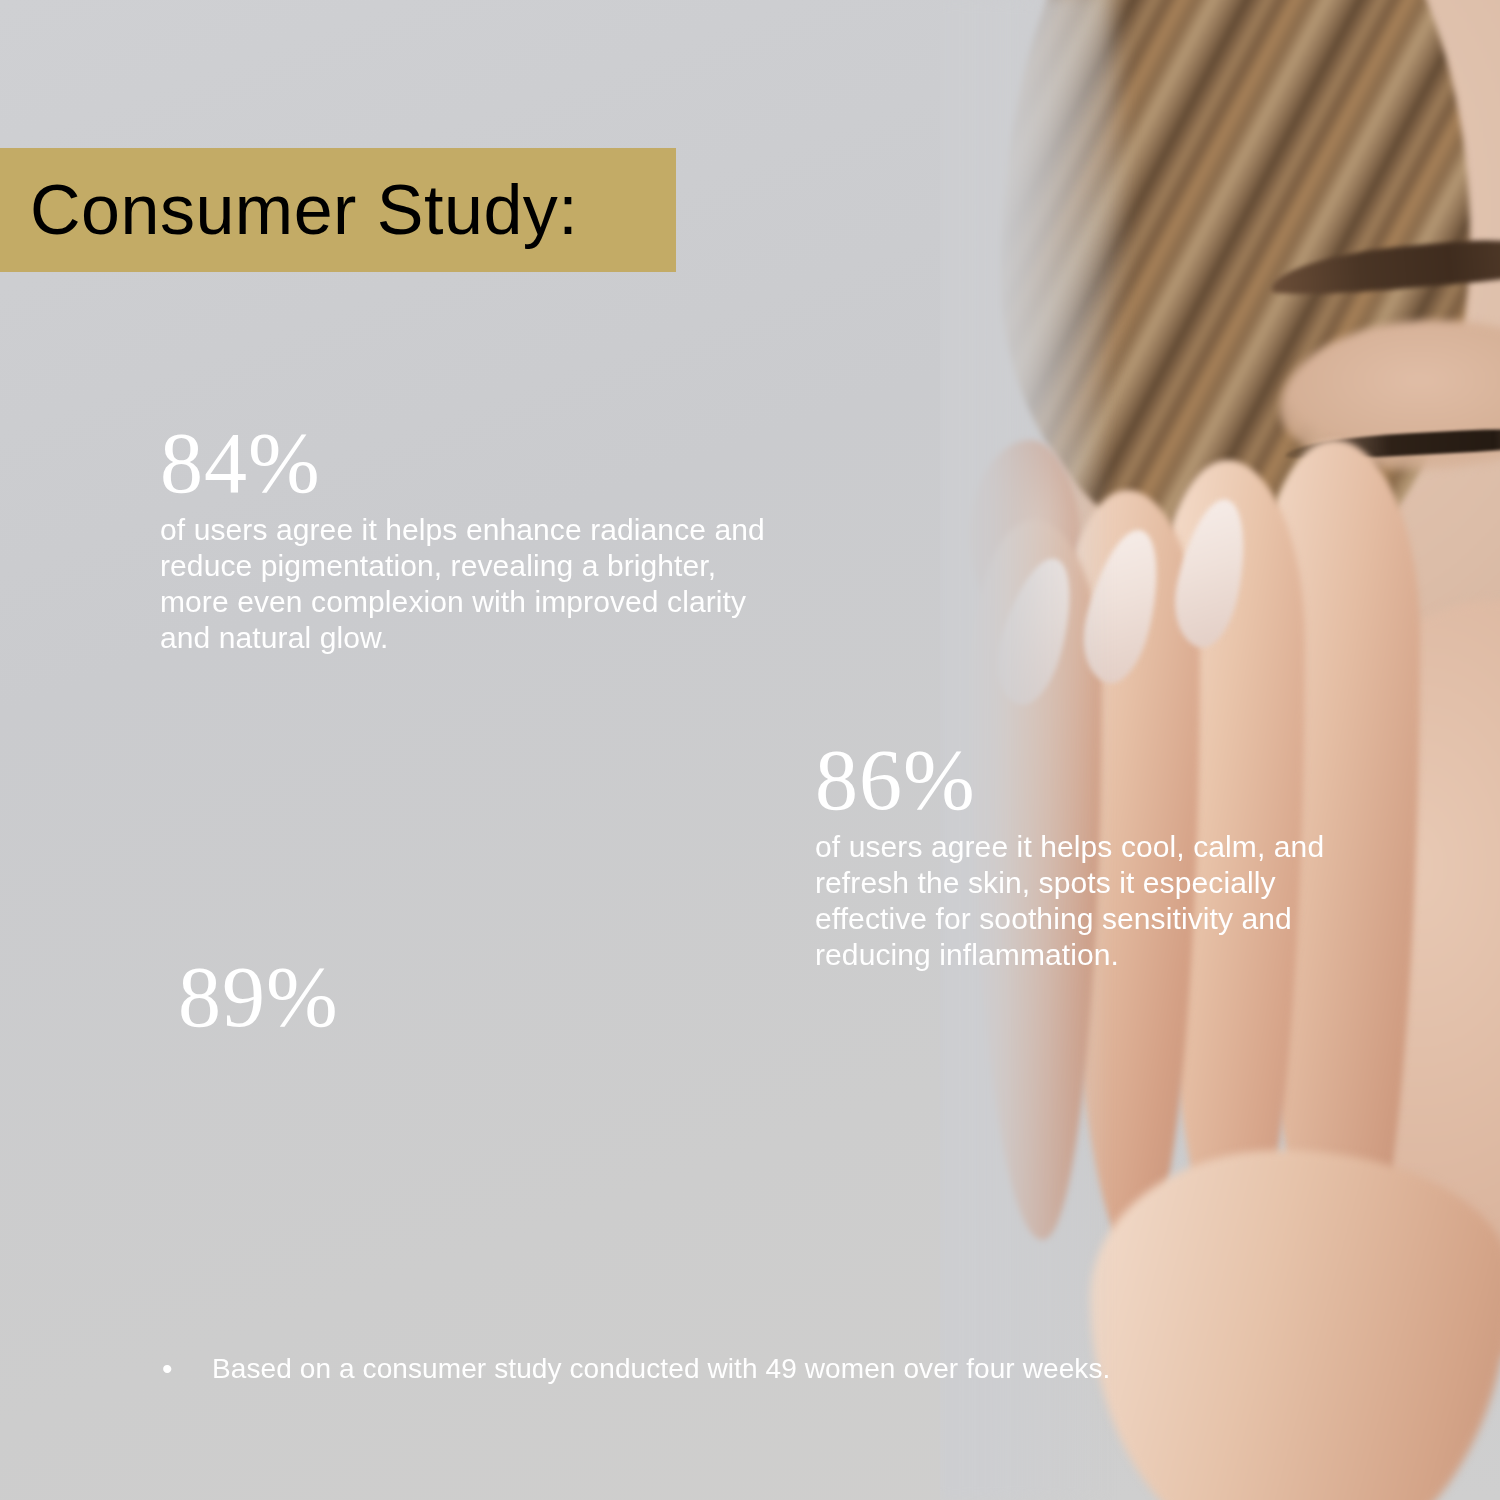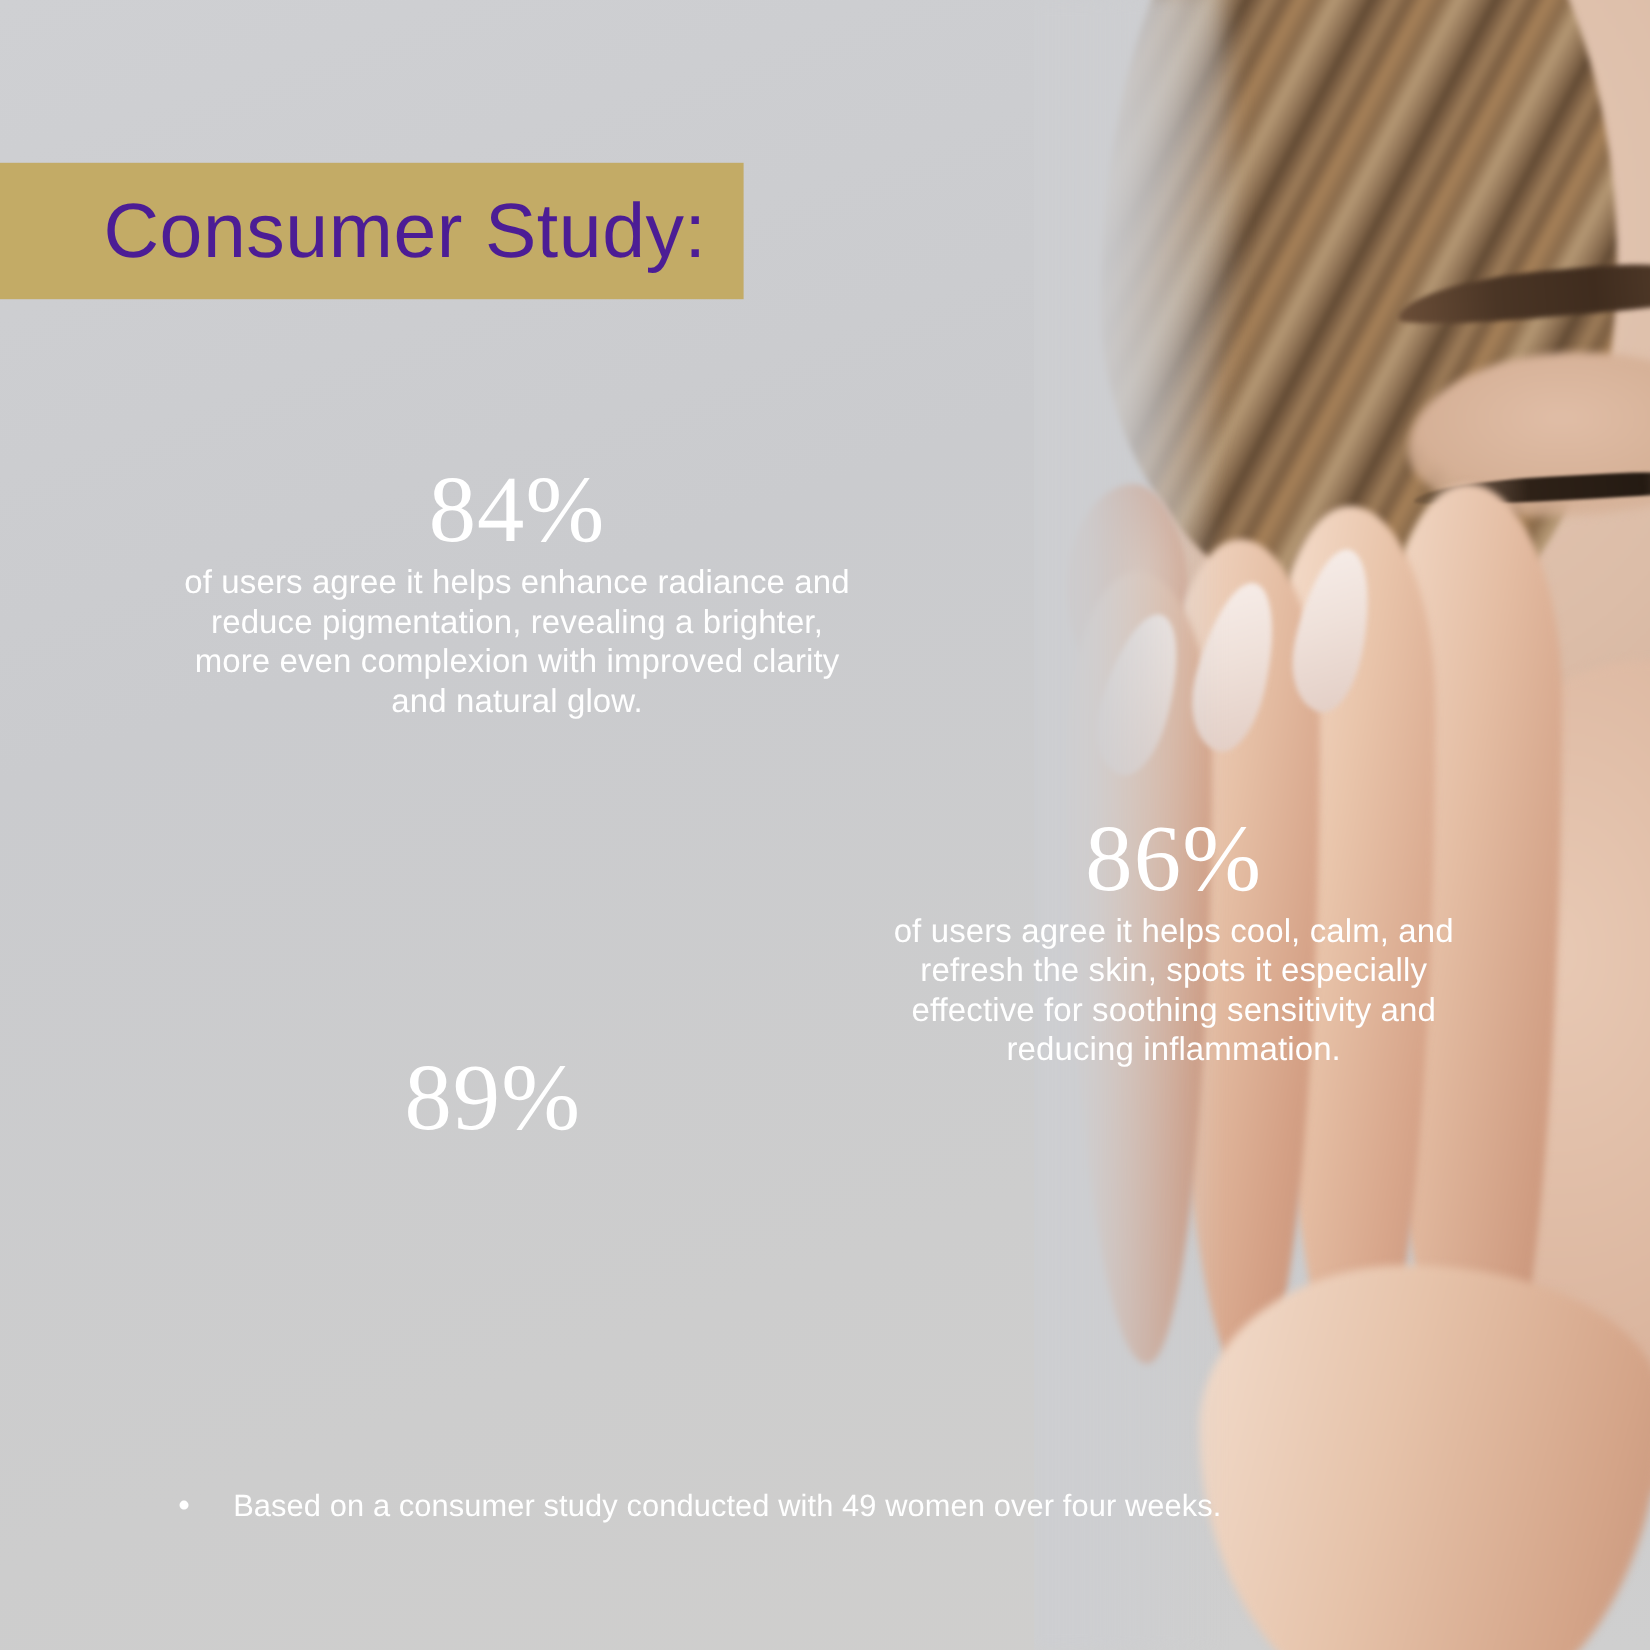--- a/index.html
+++ b/index.html
@@ -155,50 +155,50 @@
   
   .banner {
     position:absolute;
     left:0; top:148px;
     width:676px; height:124px;
     background:#c3ab66;
     display:flex;
     align-items:center;
   }
   .banner-title {
-    margin-left:94px;
-    color:#4c1d95;
+    margin-left:30px;
+    color:#000000;
     font-size:70px;
     font-weight:400;
     letter-spacing:0.5px;
     line-height:1;
     white-space:nowrap;
   }
 
   
-  .stat { position:absolute; text-align:center; }
+  .stat { position:absolute; text-align:left; }
   .stat-pct {
     font-family:"Liberation Serif", "DejaVu Serif", serif;
     color:#ffffff;
     font-weight:400;
     font-size:86px;
     line-height:1.05;
     letter-spacing:1px;
   }
   .stat-body {
     color:#ffffff;
     font-size:30px;
     font-weight:400;
     line-height:1.2;
     letter-spacing:0.1px;
     margin-top:4px;
   }
 
   #stat-1 { left:160px; top:418px;  width:620px; }
-  #stat-2 { left:782px; top:735px;  width:570px; }
+  #stat-2 { left:815px; top:735px;  width:570px; }
   #stat-3 { left:178px; top:952px;  width:540px; }
 
   
   .footnote {
     position:absolute;
     left:160px; top:1350px;
     display:flex;
     align-items:flex-start;
   }
   .footnote-bullet {

